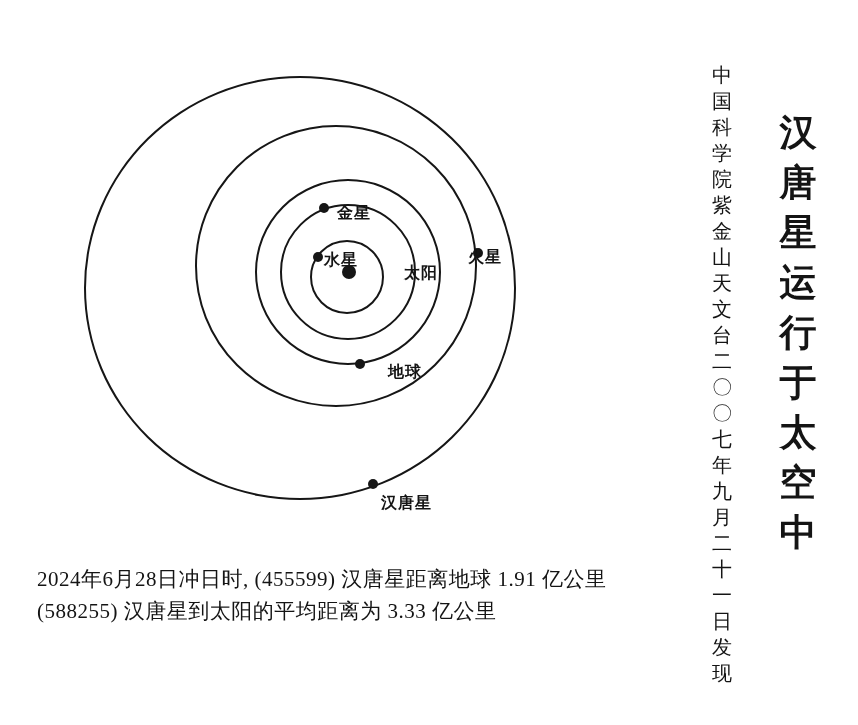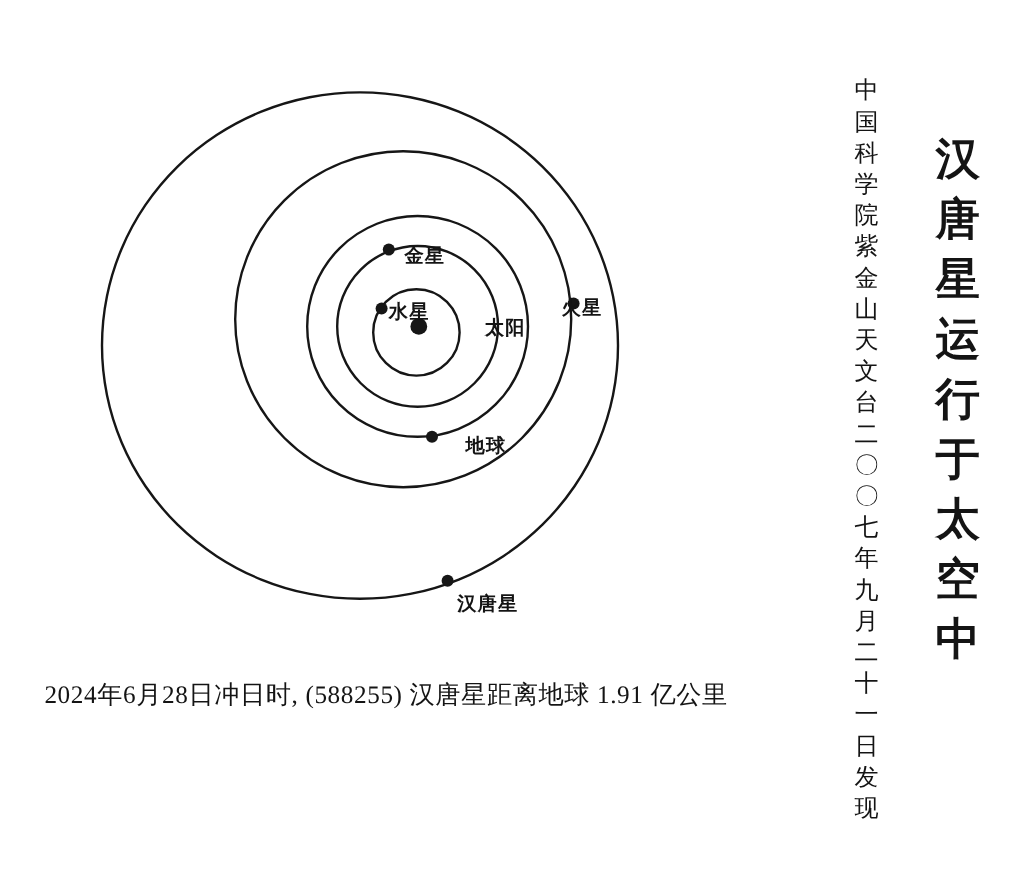--- a/index.html
+++ b/index.html
@@ -107,21 +107,22 @@
 
     <div class="body-label label-sun">太阳</div>
     <div class="body-label label-mercury">水星</div>
     <div class="body-label label-venus">金星</div>
     <div class="body-label label-earth">地球</div>
     <div class="body-label label-mars">火星</div>
     <div class="body-label label-hantang">汉唐星</div>
   </div>
 
   <div class="notes">
-    <div>2024年6月28日冲日时, (588255) 汉唐星距离地球 1.91 亿公里</div>
+    <div>2024年6月28日冲日时, (455599) 汉唐星距离地球 1.91 亿公里</div>
+    <div>(588255) 汉唐星到太阳的平均距离为 3.33 亿公里</div>
   </div>
 
   <div class="vcol vcol-credit">
       <span>中</span>
       <span>国</span>
       <span>科</span>
       <span>学</span>
       <span>院</span>
       <span>紫</span>
       <span>金</span>

